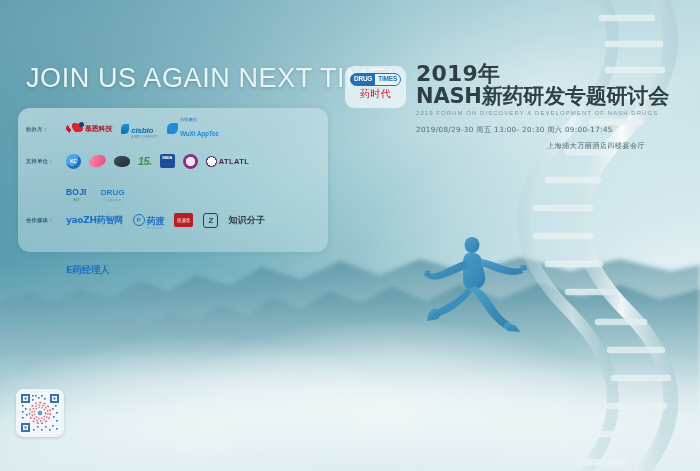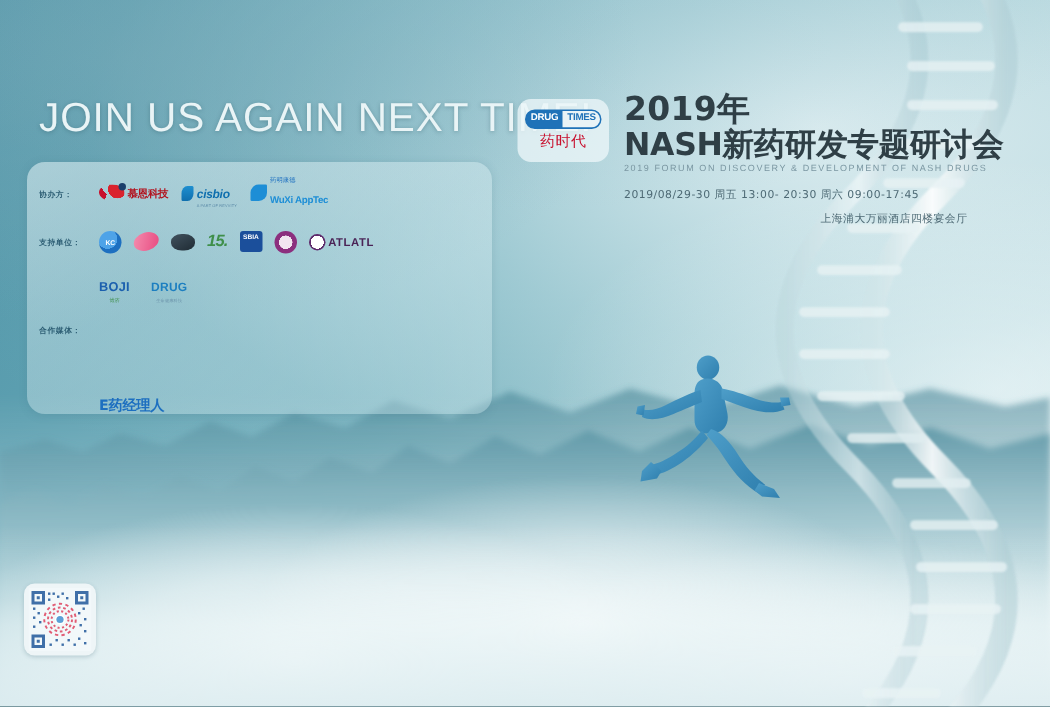--- a/index.html
+++ b/index.html
@@ -90,21 +90,21 @@
     text-shadow: 0 1px 3px rgba(40,80,92,0.35);
     white-space: nowrap;
   }
 
   
   .sponsor-panel {
     position: absolute;
     left: 18px;
     top: 108px;
     width: 310px;
-    height: 168px;
+    height: 144px;
     border-radius: 12px;
     background: linear-gradient(160deg, rgba(228,243,246,0.55) 0%, rgba(216,237,241,0.42) 45%, rgba(206,231,236,0.36) 100%);
     box-shadow: 0 1px 6px rgba(60,110,125,0.18);
     padding: 0;
     box-sizing: border-box;
   }
   .sp-row {
     display: flex;
     align-items: center;
     padding: 0 6px 0 8px;
@@ -421,20 +421,33 @@
         </span>
         <span>
           <span class="logo-txt" style="color:#1d7fc0;font-size:8px;letter-spacing:0.2px">DRUG</span>
           <span class="logo-sub cn" style="color:#6f97ad;font-size:2.8px;text-align:center">生命健康科技</span>
         </span>
       </div>
     </div>
 
     <div class="sp-row" style="height:28px;">
       <div class="sp-label cn">合作媒体：</div>
+      <div class="sp-logos" style="gap:10px">
+        <span class="logo-txt cn" style="color:#1d6fc0;font-size:9px;letter-spacing:-0.3px">yaoZH药智网</span>
+        <div class="logo">
+          <span style="width:10px;height:10px;border-radius:50%;border:1.4px solid #1d6fc0;display:inline-flex;align-items:center;justify-content:center;color:#1d6fc0;font-size:6px;font-weight:700">P</span>
+          <span>
+            <span class="logo-txt cn" style="color:#1d6fc0;font-size:9px">药渡</span>
+            <span class="logo-sub" style="color:#7aa2bd;font-size:2.6px">Pharmacodia</span>
+          </span>
+        </div>
+        <span class="badge-sq cn" style="background:#b81f25;width:19px;height:14px;display:inline-flex;align-items:center;justify-content:center;color:#fff;font-size:4.6px;letter-spacing:-0.2px">医麦客</span>
+        <span style="width:13px;height:13px;border:1.4px solid #2f3f46;border-radius:3px;display:inline-flex;align-items:center;justify-content:center;color:#2f3f46;font-size:8px;font-weight:700">Z</span>
+        <span class="logo-txt cn" style="color:#2f3f46;font-size:9px;letter-spacing:0.2px">知识分子</span>
+      </div>
     </div>
 
     <div class="sp-row" style="height:24px;margin-top:24px;">
       <div class="sp-label cn"></div>
       <div class="sp-logos">
         <span class="logo-txt cn" style="color:#1d6fc0;font-size:9.5px;letter-spacing:-0.2px">E药经理人</span>
       </div>
     </div>
 
   </div>

